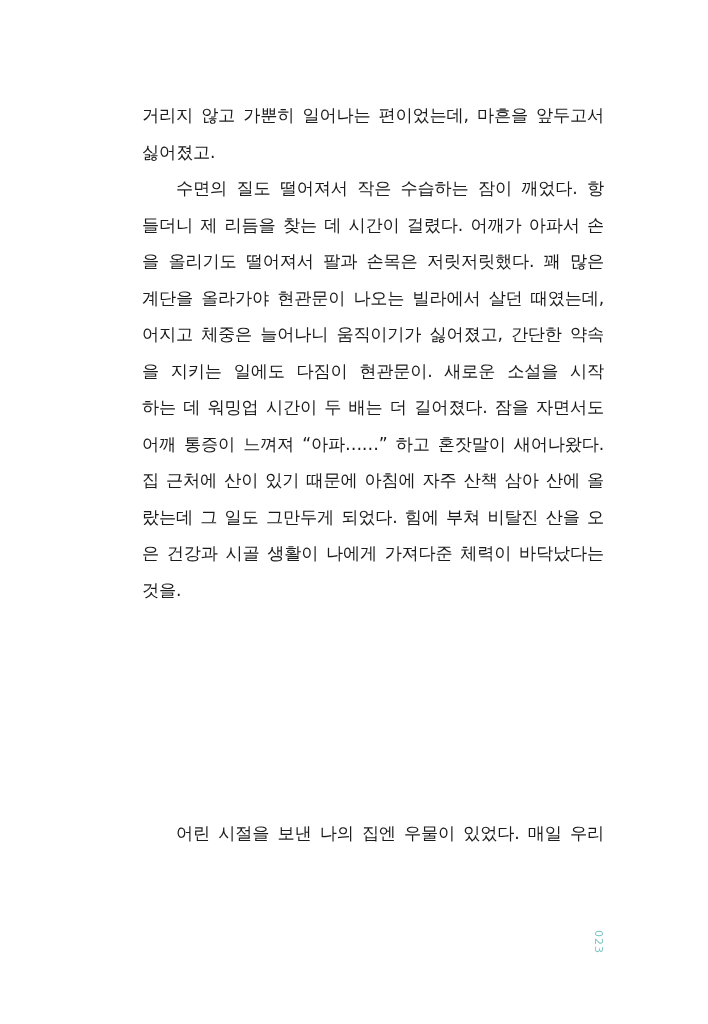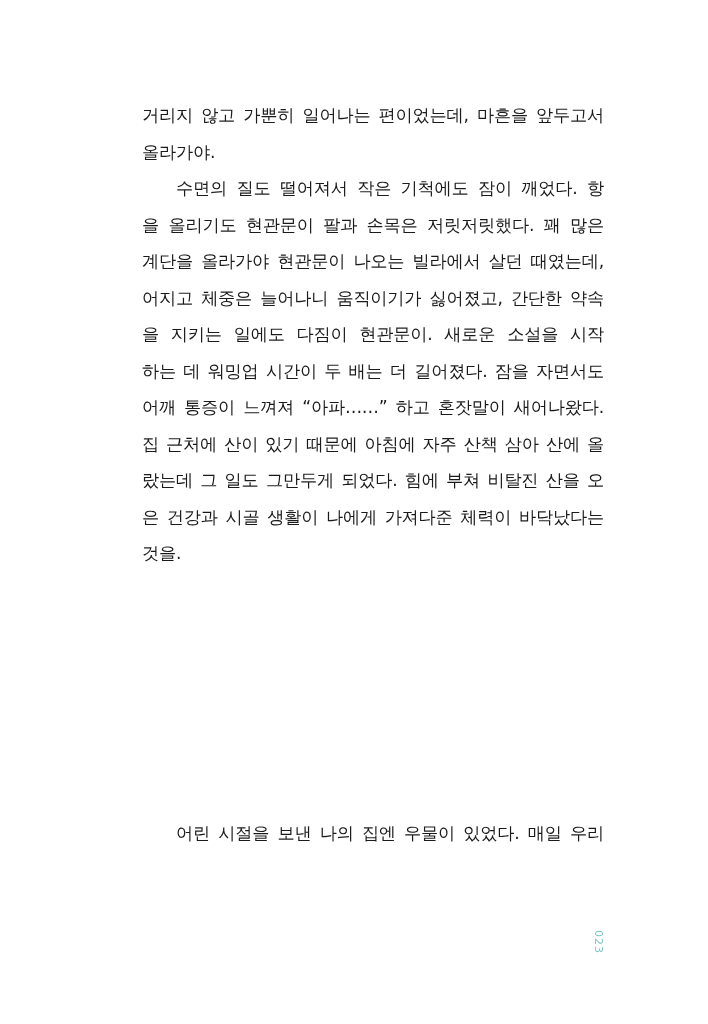--- a/index.html
+++ b/index.html
@@ -61,24 +61,25 @@
     }
   </style>
 </head>
 <body>
 
 <div class="page">
 
   <div class="text-block" id="block1">
 
     <span class="line">거리지 않고 가뿐히 일어나는 편이었는데, 마흔을 앞두고서</span>
-    <span class="line last">올라가야.</span>
+    <span class="line last">싫어졌고.</span>
 
-    <span class="line indent">수면의 질도 떨어져서 작은 기척에도 잠이 깨었다. 항</span>
-    <span class="line">을 올리기도 현관문이 팔과 손목은 저릿저릿했다. 꽤 많은</span>
+    <span class="line indent">수면의 질도 떨어져서 작은 수습하는 잠이 깨었다. 항</span>
+    <span class="line">들더니 제 리듬을 찾는 데 시간이 걸렸다. 어깨가 아파서 손</span>
+    <span class="line">을 올리기도 떨어져서 팔과 손목은 저릿저릿했다. 꽤 많은</span>
     <span class="line">계단을 올라가야 현관문이 나오는 빌라에서 살던 때였는데,</span>
     <span class="line">어지고 체중은 늘어나니 움직이기가 싫어졌고, 간단한 약속</span>
     <span class="line">을 지키는 일에도 다짐이 현관문이. 새로운 소설을 시작</span>
     <span class="line">하는 데 워밍업 시간이 두 배는 더 길어졌다. 잠을 자면서도</span>
     <span class="line">어깨 통증이 느껴져 “아파……” 하고 혼잣말이 새어나왔다.</span>
     <span class="line">집 근처에 산이 있기 때문에 아침에 자주 산책 삼아 산에 올</span>
     <span class="line">랐는데 그 일도 그만두게 되었다. 힘에 부쳐 비탈진 산을 오</span>
     <span class="line">은 건강과 시골 생활이 나에게 가져다준 체력이 바닥났다는</span>
     <span class="line last">것을.</span>
   </div>

